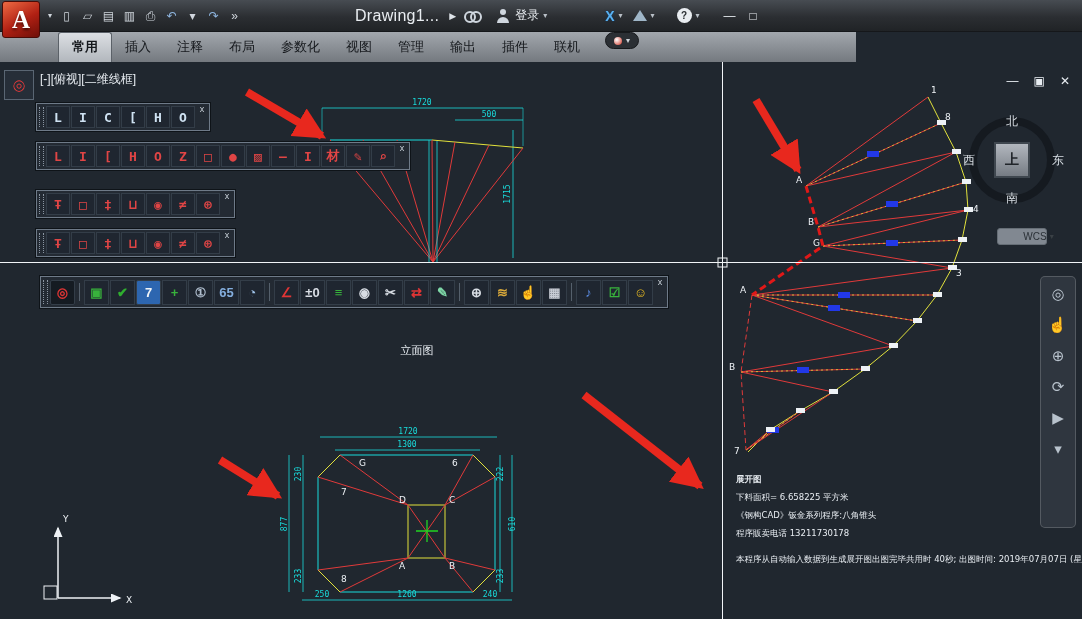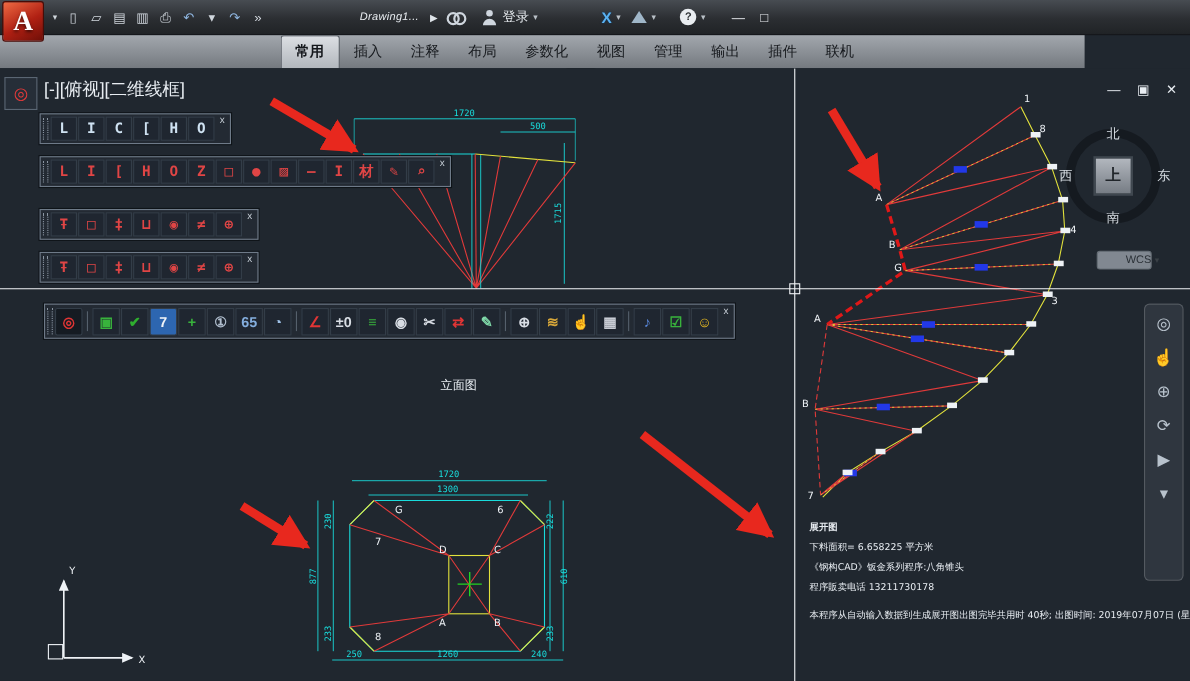--- a/index.html
+++ b/index.html
@@ -11,21 +11,21 @@
     background:linear-gradient(#474c52,#2b2e32 55%,#202326);
     border-bottom:1px solid #15171a; display:flex; align-items:center; padding-left:48px; }
   .logo { position:absolute; left:2px; top:1px; width:38px; height:37px; z-index:6;
     background:linear-gradient(150deg,#ef6a43,#b02013 55%,#6e0f08);
     border:1px solid #4a0b06; border-radius:3px; display:flex; align-items:center; justify-content:center; }
   .logo-a { color:#fff; font-size:25px; font-weight:bold; font-family:"Liberation Serif",serif; text-shadow:0 2px 3px rgba(0,0,0,.6); }
   .logo-caret { color:#cfd5db; font-size:8px; margin-right:6px; }
   .qat { display:flex; align-items:center; gap:4px; }
   .qbtn { min-width:17px; height:18px; display:flex; align-items:center; justify-content:center;
     color:#d0d6dd; font-size:12px; }
-  .title { color:#e9edf1; font-size:10px; margin-left:84px; letter-spacing:.3px;font-style:italic; }
+  .title { color:#e9edf1; font-size:16px; margin-left:112px; letter-spacing:.3px; }
   .title-caret { color:#dfe4e9; font-size:9px; margin-left:10px; }
   .search-input { width:212px; height:19px; margin-left:10px; background:#f1f3f5; border:1px solid #33383d;
     border-radius:1px; font-style:italic; font-size:11px; color:#333; padding:0 6px; font-family:"Liberation Sans",sans-serif; }
   .search-input::placeholder { color:#767b80; font-style:italic; }
   .binoc { position:relative; width:18px; height:9px; margin-left:8px; display:inline-block; }
   .binoc::before,.binoc::after { content:""; position:absolute; top:0; width:8px; height:8px;
     border:2px solid #cfd6de; border-radius:50%; }
   .binoc::before { left:0; } .binoc::after { right:0; }
   .person { position:relative; width:14px; height:14px; margin-left:14px; display:inline-block; }
   .person::before { content:""; position:absolute; left:4px; top:0; width:6px; height:6px; border-radius:50%; background:#cfd6de; }
@@ -34,34 +34,34 @@
   .mini-caret { color:#b9c0c7; font-size:8px; margin-left:4px; }
   .xchg { color:#5ab2f2; font-size:14px; font-weight:bold; margin-left:58px; text-shadow:0 0 2px #0c3a66; }
   .prism { width:0; height:0; border-left:7px solid transparent; border-right:7px solid transparent;
     border-bottom:11px solid #9fb6c8; margin-left:10px; }
   .help-circle { width:15px; height:15px; border-radius:50%; background:#e9edf1; color:#2b2f33;
     font-size:10px; font-weight:bold; display:flex; align-items:center; justify-content:center; margin-left:22px; }
   .winbtns { display:flex; gap:14px; margin-left:24px; margin-right:8px; }
   .winbtn { color:#e4e8ec; font-size:12px; }
 
   
-  .ribbon { position:absolute; top:32px; left:0; width:986px; height:30px;
-    background:linear-gradient(#a2a7ad,#82878d 70%,#74797f); display:flex; align-items:center; padding-left:58px;flex-direction:column; }
+  .ribbon { position:absolute; top:32px; left:0; width:856px; height:30px;
+    background:linear-gradient(#a2a7ad,#82878d 70%,#74797f); display:flex; align-items:flex-start; padding-left:58px; }
   .rtabs { display:flex; align-items:flex-end; height:100%; }
   .rtab { padding:5px 13px 6px 13px; font-size:13px; color:#15181c; white-space:nowrap; }
   .rtab.active { background:linear-gradient(#dcdfe3,#b2b7bd); border:1px solid #5b6168; border-bottom:none;
     border-radius:3px 3px 0 0; font-weight:bold; }
   .ribbon-pill { margin:0 0 5px 12px; height:17px; background:#2b2f34; border:1px solid #17191c; border-radius:9px;
     display:flex; align-items:center; gap:4px; padding:0 8px; color:#cfd5db; font-size:8px; }
   .pill-dot { width:8px; height:8px; border-radius:50%; background:radial-gradient(circle at 35% 35%,#fff,#d03020); }
 
   
   .viewport { position:absolute; top:62px; left:0; width:1082px; height:557px; background:#20272f; overflow:hidden; }
   .draw { position:absolute; left:0; top:0; }
-  .vp-label { position:absolute; left:40px; top:9px; color:#e8edf2; font-size:16px; }
+  .vp-label { position:absolute; left:40px; top:9px; color:#e8edf2; font-size:12px; }
   .vp-controls { position:absolute; right:12px; top:12px; display:flex; gap:15px; color:#e8edf2; font-size:12px; }
   .dock { position:absolute; left:4px; top:8px; width:30px; height:30px; border:1px solid #5a6673;
     background:#262e38; display:flex; align-items:center; justify-content:center; color:#e03a3a; font-size:15px; }
 
   
   .tbar { position:absolute; height:28px; background:#232a33; border:1px solid #6e7a88;
     box-shadow:0 0 0 1px #0e1318; display:flex; align-items:center; padding:1px 14px 1px 9px; }
   .tbar::before { content:""; position:absolute; left:2px; top:3px; bottom:3px; width:3px;
     border-left:1px dotted #8a95a2; border-right:1px dotted #8a95a2; }
   .titems { display:flex; align-items:center; gap:1px; }

